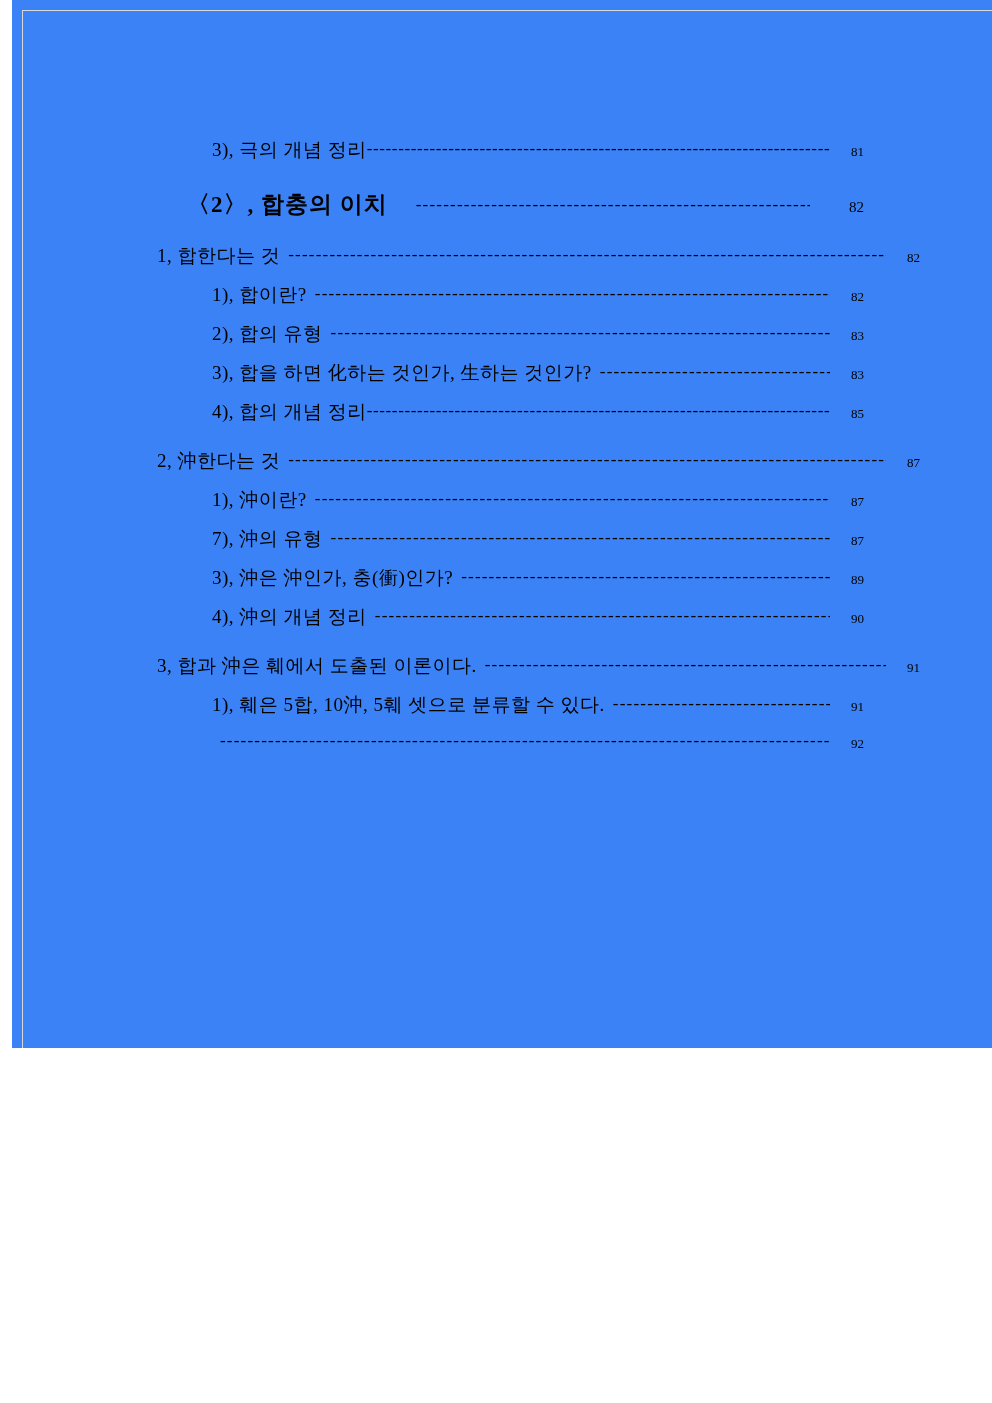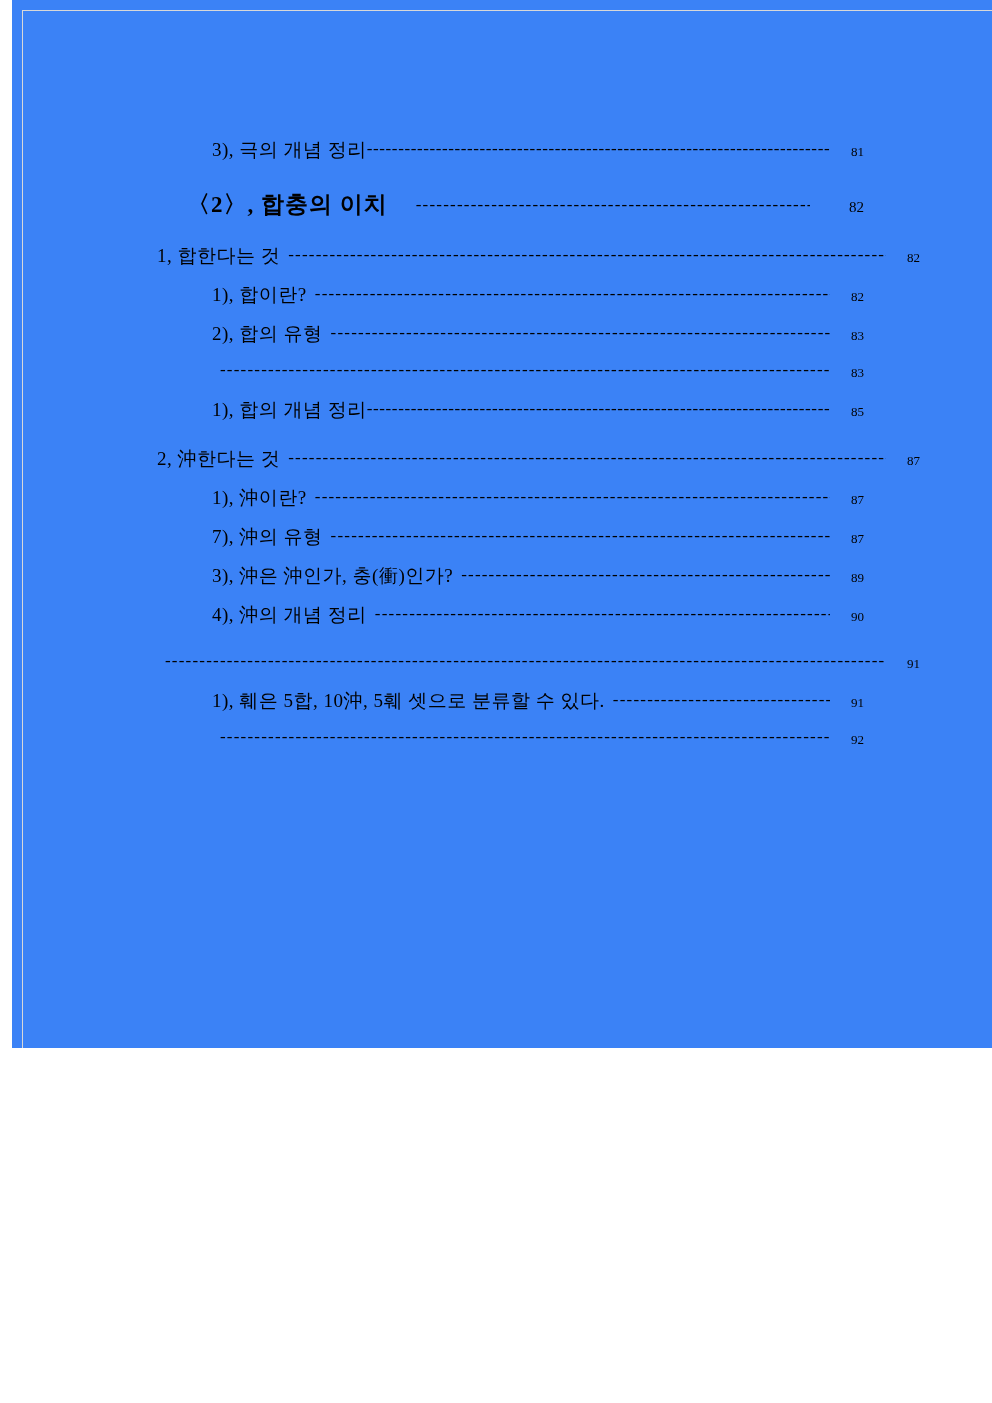--- a/index.html
+++ b/index.html
@@ -122,25 +122,26 @@
         <span class="label">1), 합이란?</span>
         <span class="leader">-----------------------------------------------------------------------------------------------------------------------</span>
         <span class="pageno">82</span>
       </div>
       <div class="entry lvl-sub">
         <span class="label">2), 합의 유형</span>
         <span class="leader">-----------------------------------------------------------------------------------------------------------------------</span>
         <span class="pageno">83</span>
       </div>
       <div class="entry lvl-sub">
+        <span class="label">3), 합을 하면 化하는 것인가, 生하는 것인가?</span>
         <span class="leader">-----------------------------------------------------------------------------------------------------------------------</span>
         <span class="pageno">83</span>
       </div>
       <div class="entry lvl-sub">
-        <span class="label">1), 합의 개념 정리</span>
+        <span class="label">4), 합의 개념 정리</span>
         <span class="leader" style="margin-left: 0px; letter-spacing: 0.6px;">-----------------------------------------------------------------------------------------------------------------------</span>
         <span class="pageno">85</span>
       </div>
       <div class="entry lvl-main gap-top">
         <span class="label">2, 沖한다는 것</span>
         <span class="leader">-----------------------------------------------------------------------------------------------------------------------</span>
         <span class="pageno">87</span>
       </div>
       <div class="entry lvl-sub">
         <span class="label">1), 沖이란?</span>
@@ -156,20 +157,21 @@
         <span class="label">3), 沖은 沖인가, 충(衝)인가?</span>
         <span class="leader">-----------------------------------------------------------------------------------------------------------------------</span>
         <span class="pageno">89</span>
       </div>
       <div class="entry lvl-sub">
         <span class="label">4), 沖의 개념 정리</span>
         <span class="leader">-----------------------------------------------------------------------------------------------------------------------</span>
         <span class="pageno">90</span>
       </div>
       <div class="entry lvl-main gap-top">
+        <span class="label">3, 합과 沖은 훼에서 도출된 이론이다.</span>
         <span class="leader">-----------------------------------------------------------------------------------------------------------------------</span>
         <span class="pageno">91</span>
       </div>
       <div class="entry lvl-sub">
         <span class="label">1), 훼은 5합, 10沖, 5훼 셋으로 분류할 수 있다.</span>
         <span class="leader">-----------------------------------------------------------------------------------------------------------------------</span>
         <span class="pageno">91</span>
       </div>
       <div class="entry lvl-sub">
         <span class="leader">-----------------------------------------------------------------------------------------------------------------------</span>

